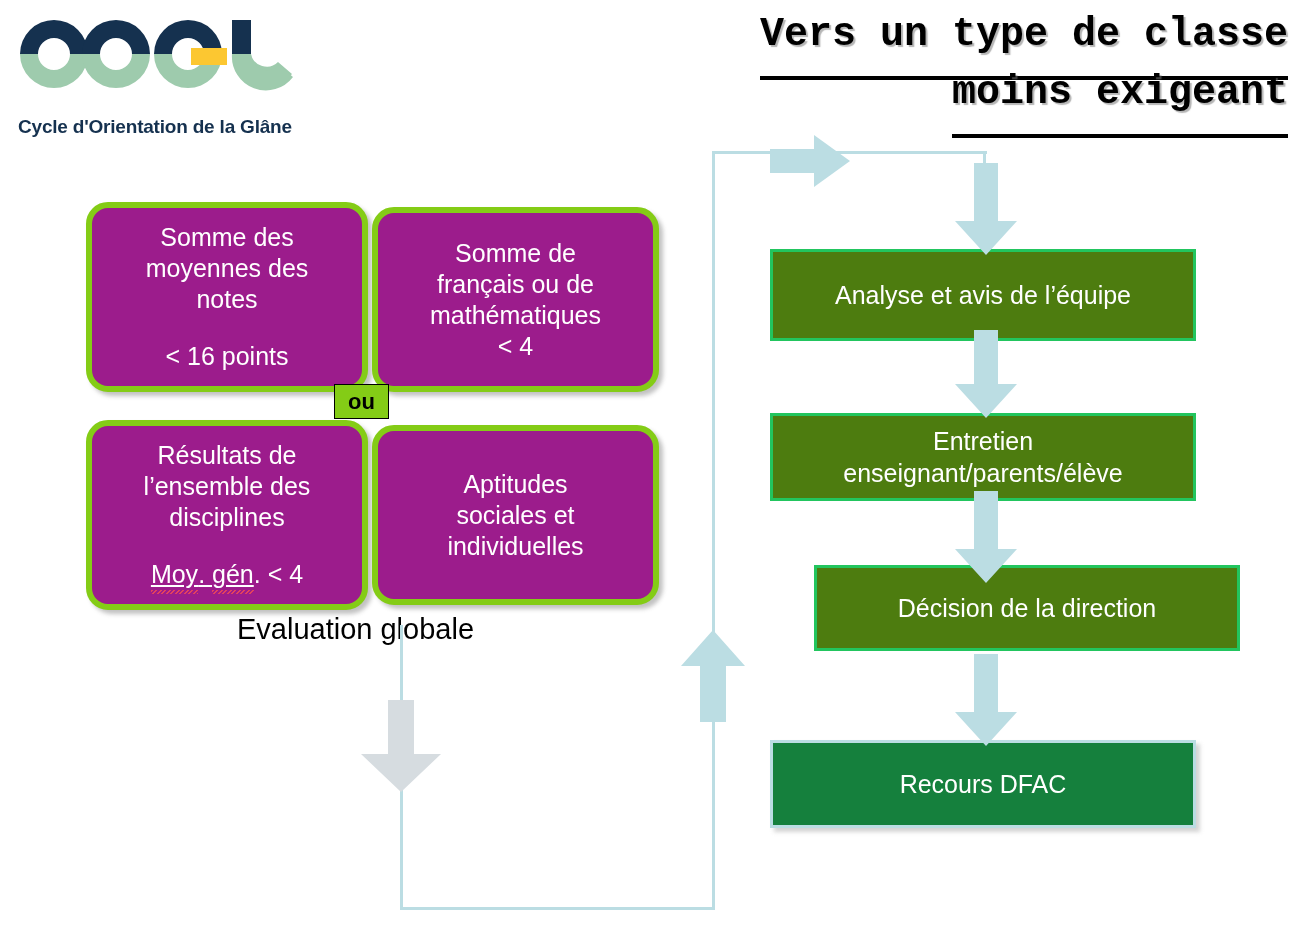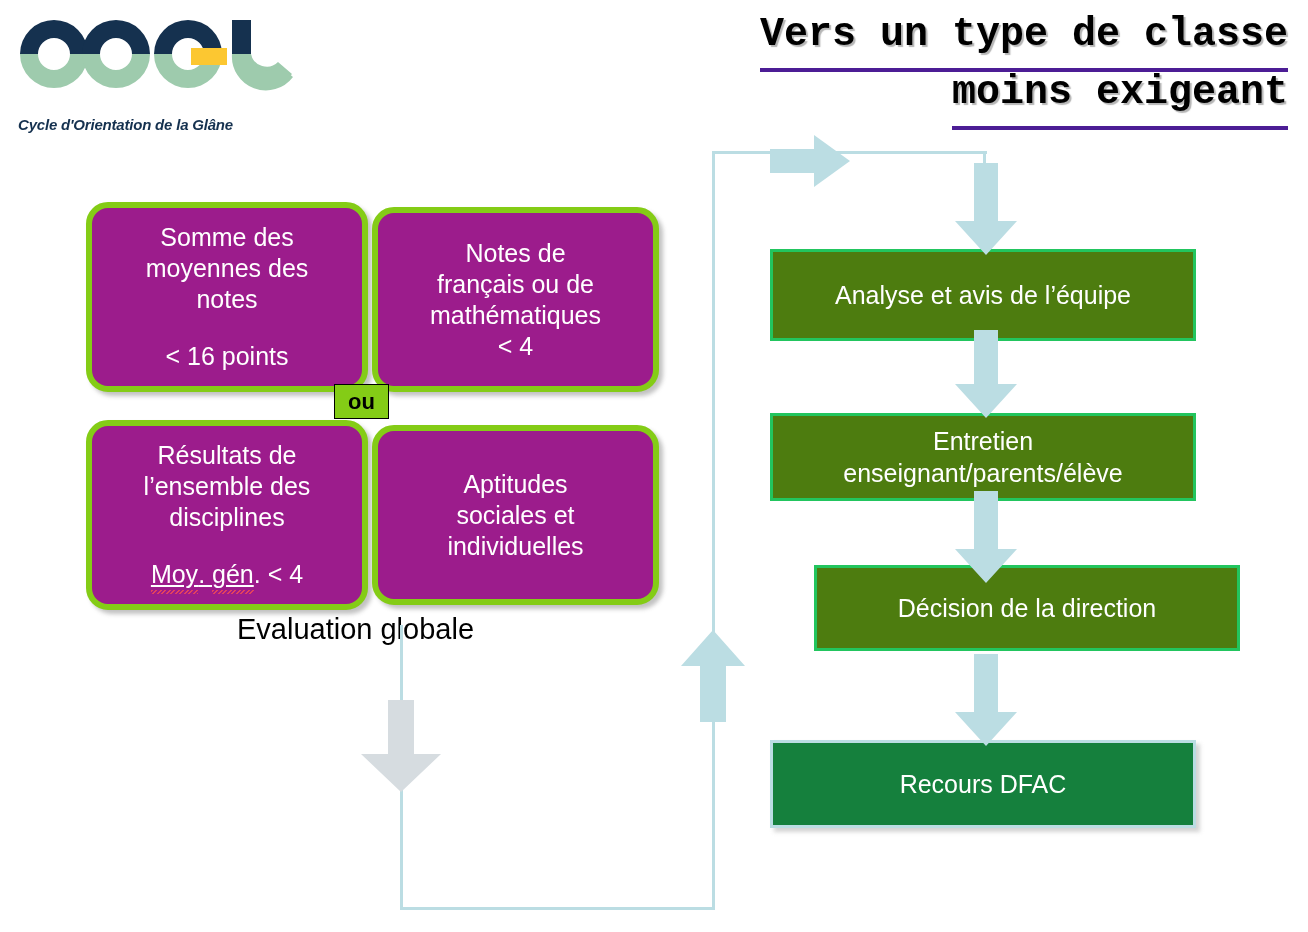--- a/index.html
+++ b/index.html
@@ -30,48 +30,47 @@
     position: absolute;
     left: 0px;
     top: 0px;
     width: 300px;
     height: 92px;
   }
   #logo-tagline {
     position: absolute;
     left: 10px;
     top: 108px;
-    font-size: 15px;
+    font-size: 19px;
     font-weight: bold;
     color: #15314f;
     letter-spacing: -0.2px;
     white-space: nowrap;
-    font-style: italic;
   }
 
   
   #title-block {
     position: absolute;
     right: 20px;
     top: 6px;
     width: 640px;
     text-align: right;
     font-family: "Liberation Mono", "DejaVu Sans Mono", monospace;
     font-weight: bold;
     font-size: 40px;
     line-height: 58px;
     color: #000000;
     text-shadow: 2px 2px 1px rgba(120,120,120,0.55);
   }
   #title-block .tline {
     display: block;
   }
   #title-block .tline span {
-    border-bottom: 4px solid #4c1d95;
-    padding-bottom: 11px;
+    border-bottom: 4px solid #000000;
+    padding-bottom: 19px;
   }
 
   
   .rbox {
     position: absolute;
     background: #9C1C8C;
     border: 6px solid #84cc16;
     border-radius: 22px;
     box-shadow: 4px 4px 4px rgba(120,120,120,0.45);
     color: #ffffff;
@@ -204,21 +203,21 @@
   <div class="conn" style="left:400px; top:625px; width:3px; height:285px;"></div>
 
   <div class="rbox" style="left:86px; top:202px; width:270px; height:178px;">
     <div>Somme des</div>
     <div>moyennes des</div>
     <div>notes</div>
     <div class="boxline2">&lt; 16 points</div>
   </div>
 
   <div class="rbox" style="left:372px; top:207px; width:275px; height:173px;">
-    <div>Notes de</div>
+    <div>Somme de</div>
     <div>français ou de</div>
     <div>mathématiques</div>
     <div>&lt; 4</div>
   </div>
 
   <div id="ou-label" style="left:334px; top:384px; width:53px; height:33px;">
     <span>ou</span>
   </div>
 
   <div class="rbox" style="left:86px; top:420px; width:270px; height:178px;">

